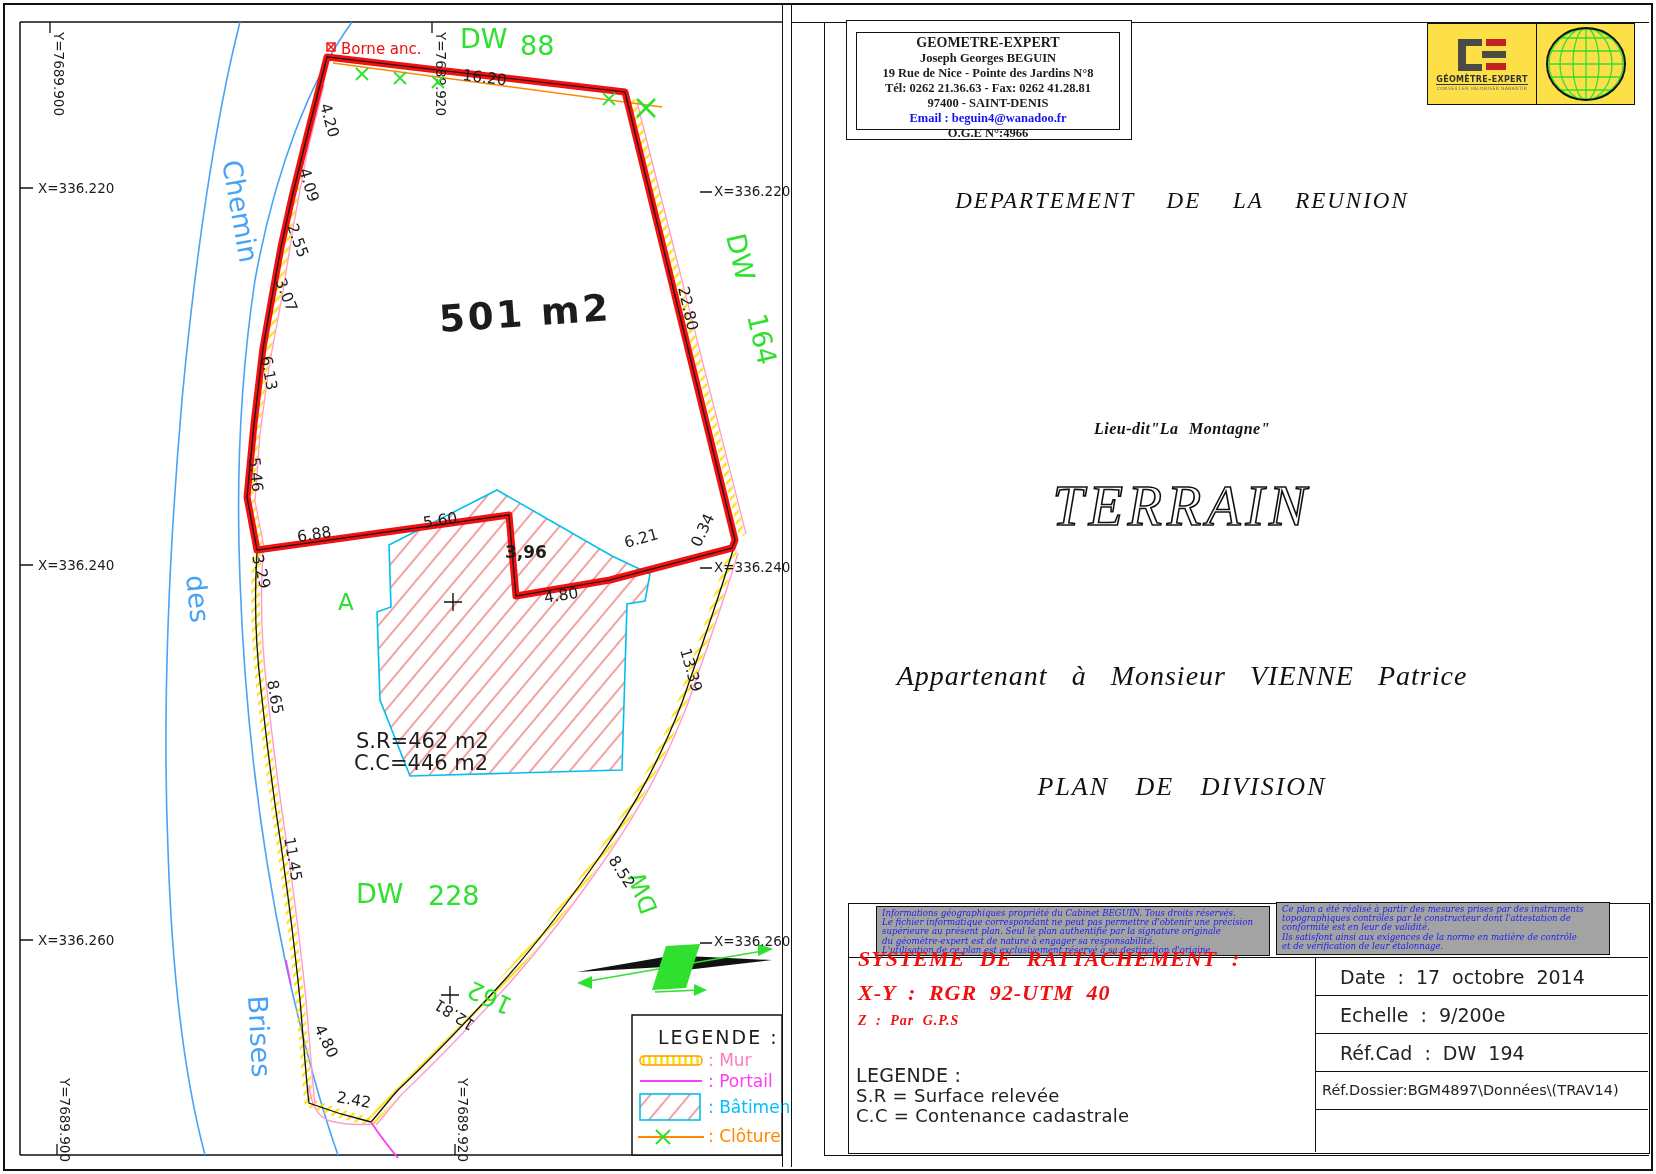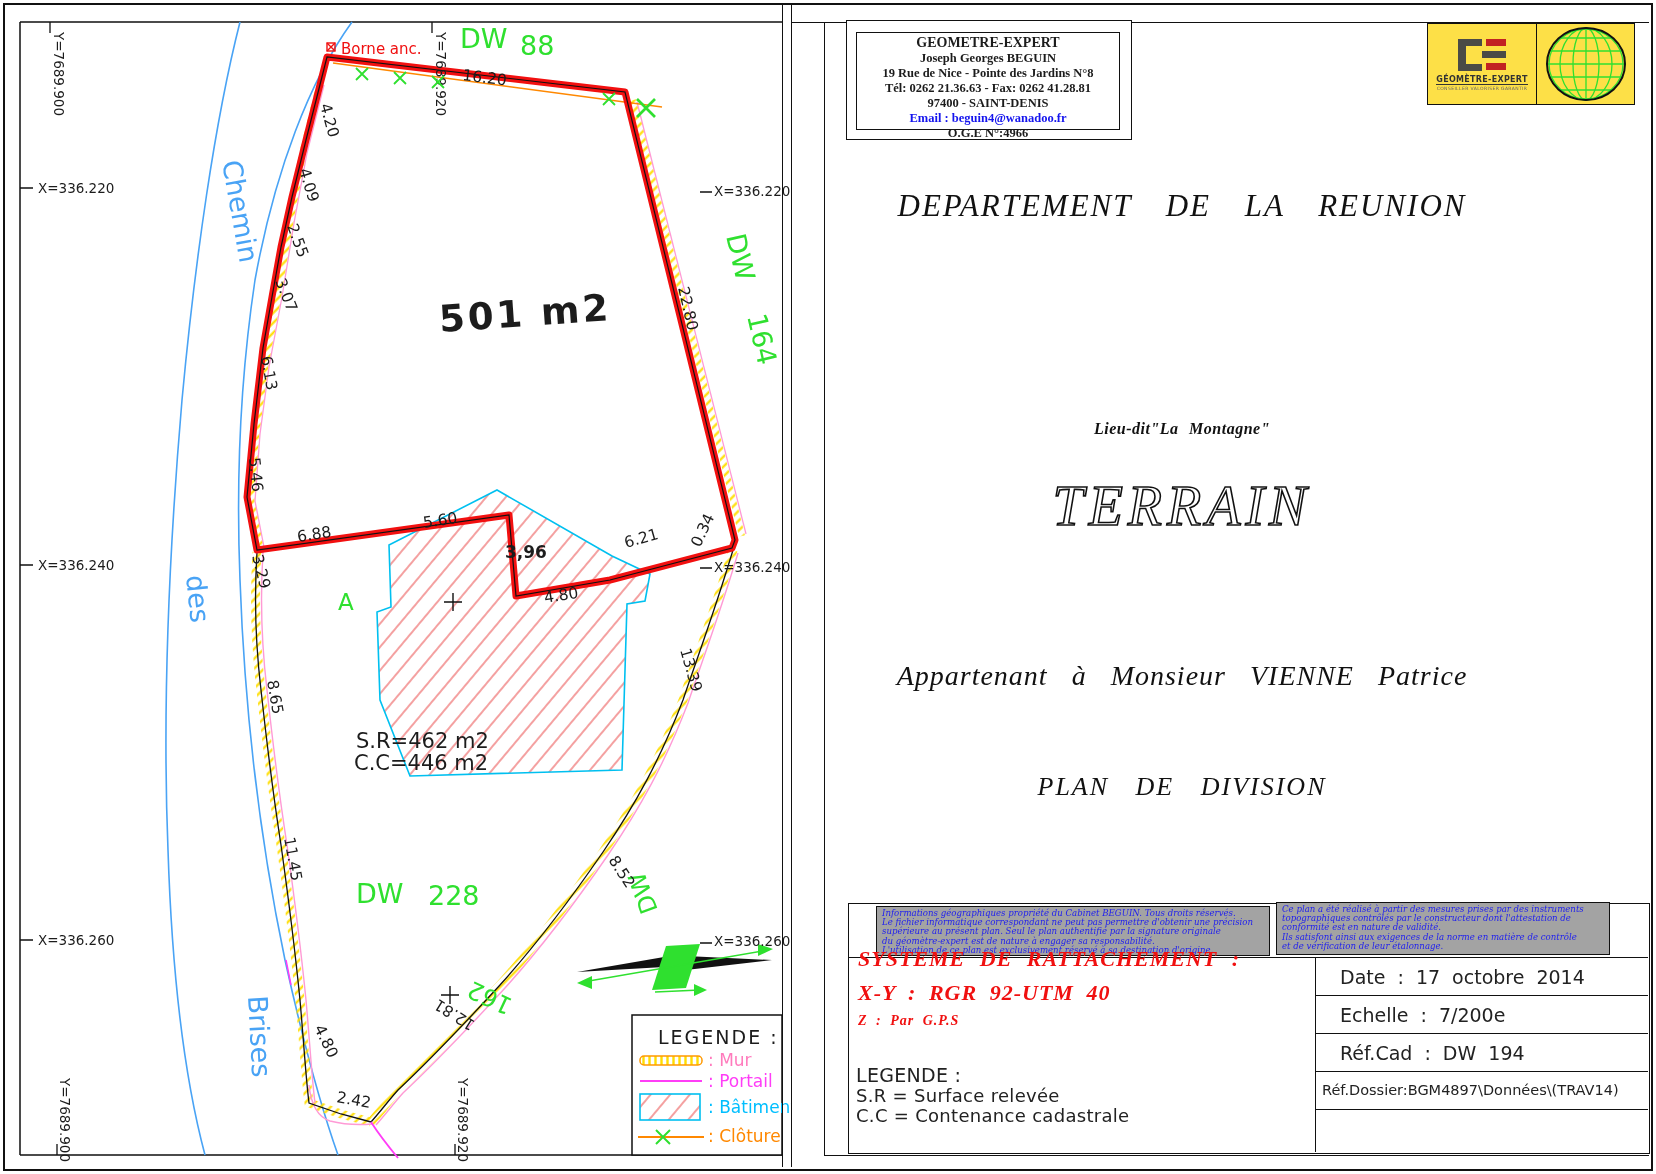--- a/index.html
+++ b/index.html
@@ -6,21 +6,21 @@
   .page{position:relative;width:1656px;height:1174px;background:#fff;overflow:hidden;
         font-family:"DejaVu Sans",sans-serif;color:#1c1c1c;}
   .abs{position:absolute;}
   .page-border{left:3px;top:3px;width:1646px;height:1164px;border:2px solid #111;}
   .vline{width:0;border-left:1.5px solid #111;}
   .hline{height:0;border-top:1.5px solid #111;}
 
   
   .titleline{position:absolute;left:820px;width:724px;text-align:center;
              font-family:"Liberation Serif","DejaVu Serif",serif;font-style:italic;color:#111;white-space:nowrap;}
-  #t-dep{top:188px;font-size:31px;letter-spacing:2px;word-spacing:24px;}
+  #t-dep{top:188px;font-size:23px;letter-spacing:2px;word-spacing:24px;}
   #t-com{top:303px;font-size:31px;letter-spacing:2px;word-spacing:24px;}
   #t-lieu{top:420px;font-size:16px;font-weight:bold;letter-spacing:.5px;word-spacing:6px;}
   #t-ter{top:474px;font-size:56px;letter-spacing:5px;color:#111;
          -webkit-text-fill-color:#fff;-webkit-text-stroke:1.6px #111;}
   #t-own{top:660px;font-size:28px;letter-spacing:1px;word-spacing:16px;}
   #t-plan{top:772px;font-size:26px;letter-spacing:2px;word-spacing:18px;}
 
   .hdrbox{left:846px;top:20px;width:284px;height:118px;border:1.5px solid #111;background:#fff;}
   .hdrbox-in{position:absolute;left:9px;top:11px;width:262px;height:92px;border:1px solid #111;
              display:flex;flex-direction:column;justify-content:space-around;align-items:center;
@@ -291,31 +291,31 @@
   <div class="abs bluebox" id="bb-left" style="left:876px;top:906px;width:382px;height:44px;">
       <div class="bline">Informations géographiques propriété du Cabinet BEGUIN. Tous droits réservés.</div>
       <div class="bline">Le fichier informatique correspondant ne peut pas permettre d'obtenir une précision</div>
       <div class="bline">supérieure au présent plan. Seul le plan authentifié par la signature originale</div>
       <div class="bline">du géomètre-expert est de nature à engager sa responsabilité.</div>
       <div class="bline">L'utilisation de ce plan est exclusivement réservé à sa destination d'origine.</div>
     </div>
   <div class="abs bluebox" id="bb-right" style="left:1276px;top:902px;width:322px;height:47px;">
       <div class="bline">Ce plan a été réalisé à partir des mesures prises par des instruments</div>
       <div class="bline">topographiques contrôlés par le constructeur dont l'attestation de</div>
-      <div class="bline">conformité est en nature de validité.</div>
+      <div class="bline">conformité est en leur de validité.</div>
       <div class="bline">Ils satisfont ainsi aux exigences de la norme en matière de contrôle</div>
       <div class="bline">et de vérification de leur étalonnage.</div>
     </div>
 
   <div class="redline" id="r-sys">SYSTEME DE RATTACHEMENT :</div>
   <div class="redline" id="r-xy">X-Y : RGR 92-UTM 40</div>
   <div class="redline" id="r-z">Z : Par G.P.S</div>
   <div class="cadtext" id="lg-line">LEGENDE :</div>
   <div class="cadtext" id="sr-line">S.R = Surface relevée</div>
   <div class="cadtext" id="cc-line">C.C = Contenance cadastrale</div>
 
   <div class="trow" style="top:966px;">Date : 17 octobre 2014</div>
-  <div class="trow" style="top:1004px;">Echelle : 7/200e</div>
+  <div class="trow" style="top:1004px;">Echelle : 9/200e</div>
   <div class="trow" style="top:1042px;">Réf.Cad : DW 194</div>
   <div class="trow" style="top:1082px;left:1322px;font-size:14.5px;">Réf.Dossier:BGM4897\Données\(TRAV14)</div>
 
   <div class="abs page-border"></div>
 </div>
 
 </body></html>

